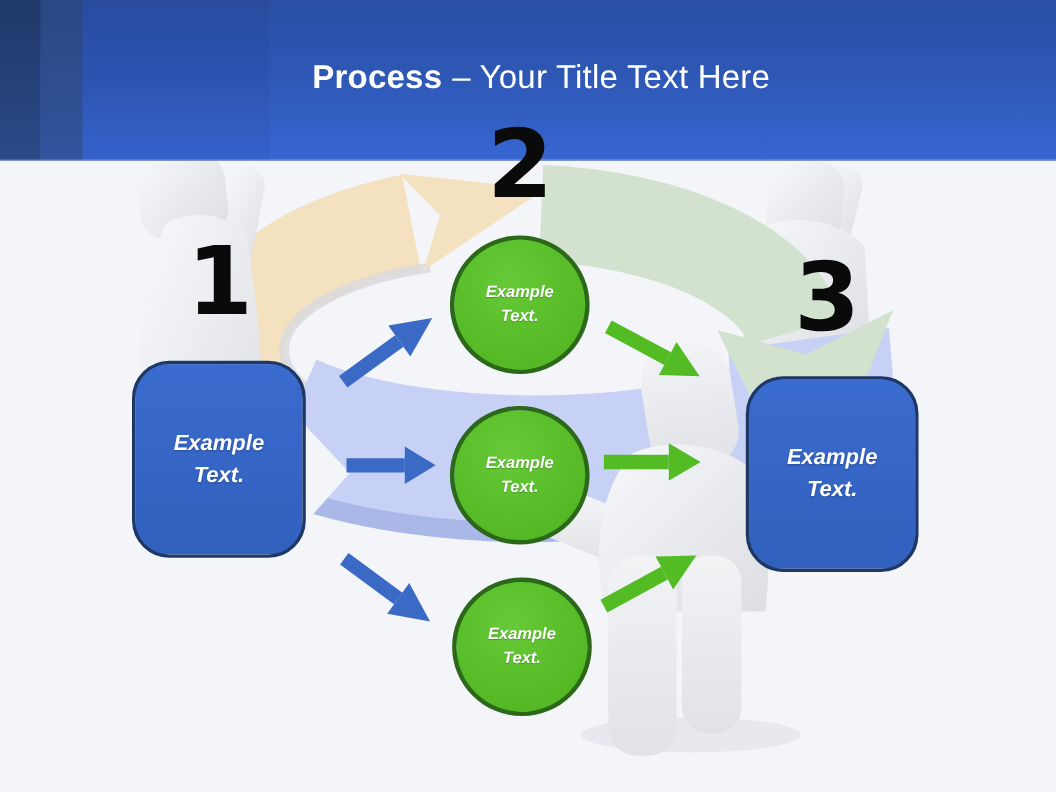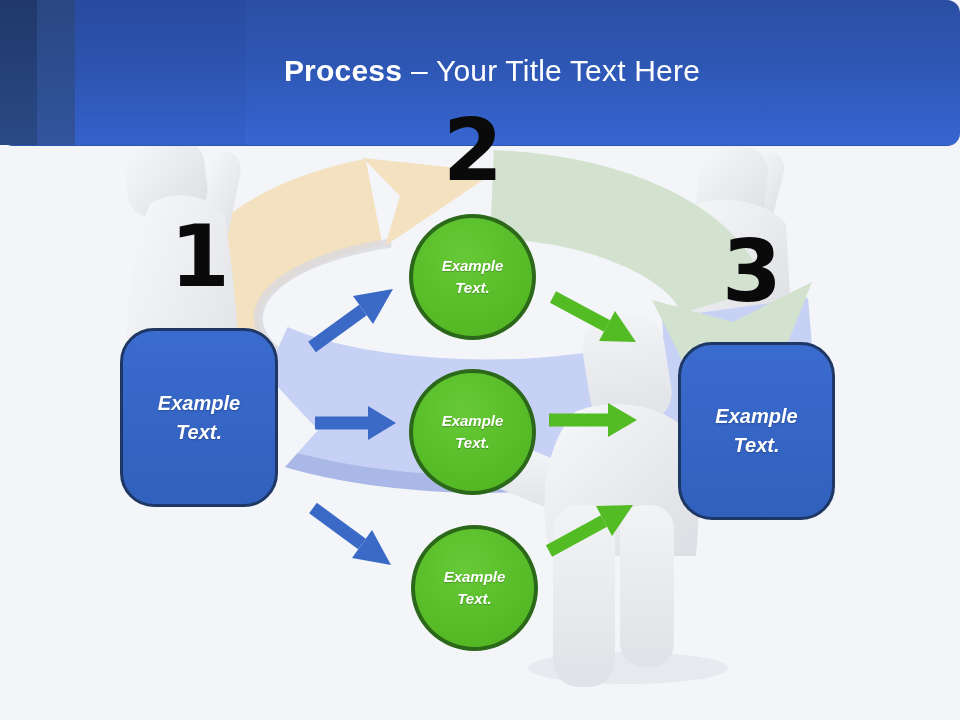--- a/index.html
+++ b/index.html
@@ -6,21 +6,20 @@
   .slide{
     position:relative;width:960px;height:720px;overflow:hidden;
     background:#f3f5f9;
     font-family:"Liberation Sans",sans-serif;
   }
   
   .header{
     position:absolute;left:0;top:0;width:960px;height:145px;
     background:linear-gradient(180deg,#2a4fa4 0%,#2e57b4 45%,#3766d2 100%);
     border-bottom:1px solid #2b55b0;
-    border-radius:13px;
   }
   .header-stripe-1{position:absolute;left:0;top:0;width:37px;height:145px;
     background:linear-gradient(180deg,#20386a,#2a4a86);}
   .header-stripe-2{position:absolute;left:37px;top:0;width:38px;height:145px;
     background:linear-gradient(180deg,#294781,#33549e);}
   .header-stripe-3{position:absolute;left:75px;top:0;width:170px;height:145px;
     background:rgba(10,25,70,0.05);}
   .slide-title{
     position:absolute;left:0;top:54px;width:100%;text-align:center;
     color:#ffffff;font-size:30px;letter-spacing:.2px;

